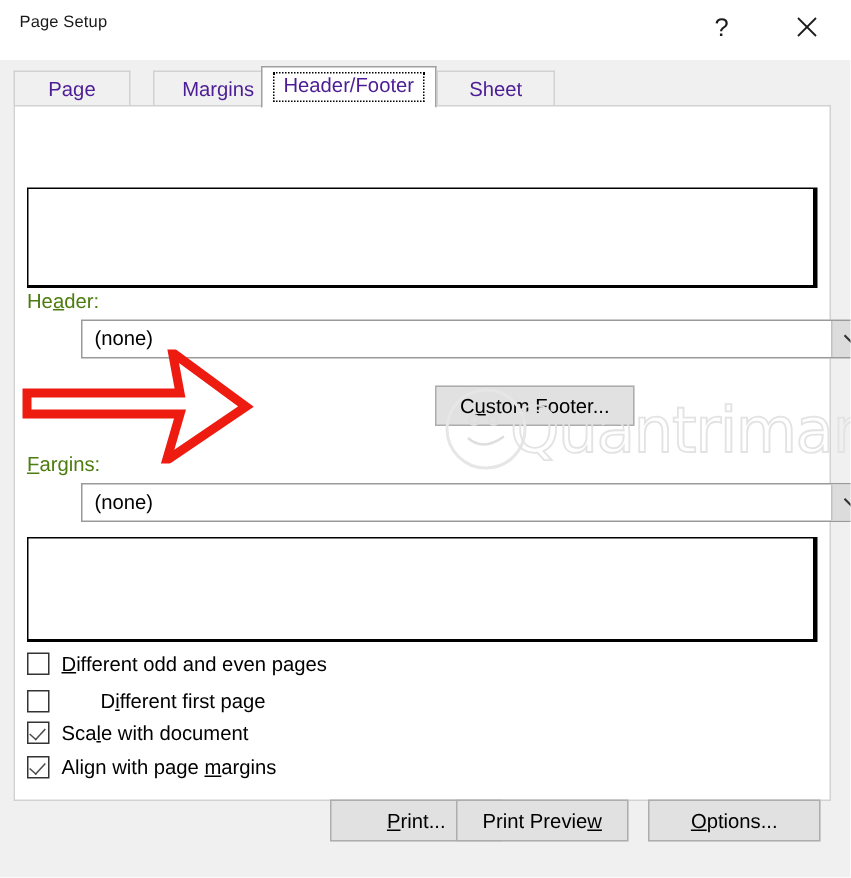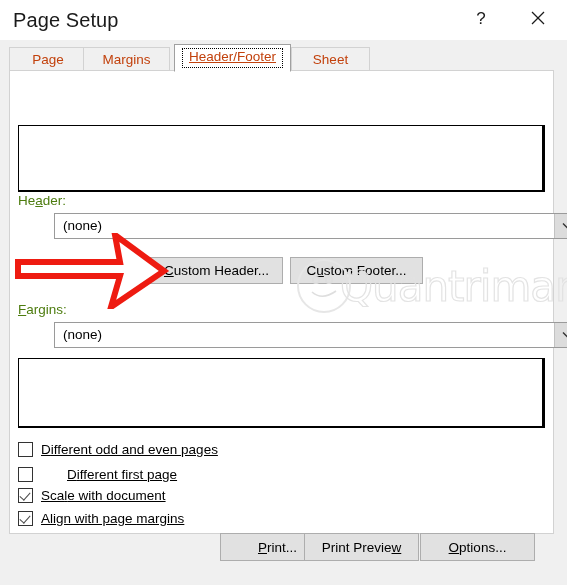--- a/index.html
+++ b/index.html
@@ -22,21 +22,21 @@
     position: absolute;
     left: 0; top: 0;
     width: 567px;
     height: 40px;
     background: #ffffff;
   }
   .titlebar-title {
     position: absolute;
     left: 13px;
     top: 9px;
-    font-size: 20px;
+    font-size: 11px;
     color: #1a1a1a;
     letter-spacing: .1px;
   }
   .tb-btn {
     position: absolute;
     top: 0;
     width: 44px;
     height: 36px;
     display: flex;
     align-items: center;
@@ -74,40 +74,39 @@
     top: 3px;
     height: 24px;
     background: #f0f0f0;
     border: 1px solid #d2d2d2;
     border-bottom: none;
     box-sizing: border-box;
     display: flex;
     align-items: center;
     justify-content: center;
     font-size: 13.5px;
-    color: #c2410c;
+    color: #4c1d95;
     padding: 0 6px;
   }
   .tab.selected {
     top: 0;
     height: 28px;
     background: #ffffff;
     border: 1px solid #a0a0a0;
     border-bottom: 1px solid #ffffff;
     z-index: 3;
   }
   .tab.selected .tab-focus {
     border: 1px dotted #000000;
     padding: 1px 6px 2px 6px;
     display: block;
     line-height: 1.05;
-    text-decoration: underline;
   }
   .tab0 { left: 0px;   width: 78px; }
-  .tab1 { left: 74px;  width: 87px; }
+  .tab1 { left: 93px;  width: 87px; }
   .tab2 { left: 165px; width: 117px; }
   .tab3 { left: 282px; width: 79px; }
 
   
   .tabpanel {
     position: absolute;
     left: 9px;
     top: 30px;
     width: 545px;
     height: 464px;
@@ -192,30 +191,29 @@
     align-items: center;
     justify-content: center;
     font-size: 13.5px;
     color: #000;
     white-space: nowrap;
   }
   .btn-custom-header { left: 150px; top: 217px; width: 133px; height: 27px; }
   .btn-custom-footer { left: 290px; top: 217px; width: 133px; height: 27px; }
   .btn-print         { left: 188px; top: 493px; width: 115px; height: 28px; margin-left: 32px; }
   .btn-print-preview { left: 304px; top: 493px; width: 115px; height: 28px; text-align: center; }
-  .btn-options       { left: 420px; top: 493px; width: 115px; height: 28px; }
+  .btn-options       { left: 432px; top: 493px; width: 115px; height: 28px; }
 
   
   .checkrow {
     position: absolute;
     left: 18px;
     height: 22px;
     display: flex;
-    align-items: flex-end;
-    text-decoration: underline;
+    align-items: flex-start;
   }
   .cr0 { top: 395px; }
   .cr1 { top: 420px; gap: 26px; }
   .cr2 { top: 441px; }
   .cr3 { top: 464px; }
   .checkbox {
     width: 15px;
     height: 15px;
     border: 1px solid #333333;
     background: #ffffff;
@@ -319,23 +317,20 @@
 
   <div class="combo combo-header">
     <span class="combo-value">(none)</span>
     <span class="combo-arrow">
       <svg width="12" height="8" viewBox="0 0 12 8">
         <polyline points="1,1.5 6,6.5 11,1.5" fill="none" stroke="#333" stroke-width="1.4"></polyline>
       </svg>
     </span>
   </div>
 
-  <div class="btn btn-custom-header">
-    <span><span class="acc">C</span><span>ustom Header...</span></span>
-  </div>
 
   <div class="btn btn-custom-footer">
     <span><span>C</span><span class="acc">u</span><span>stom Footer...</span></span>
   </div>
 
   <div class="field-label lbl-footer"><span class="acc">F</span><span>argins:</span></div>
 
   <div class="combo combo-footer">
     <span class="combo-value">(none)</span>
     <span class="combo-arrow">

